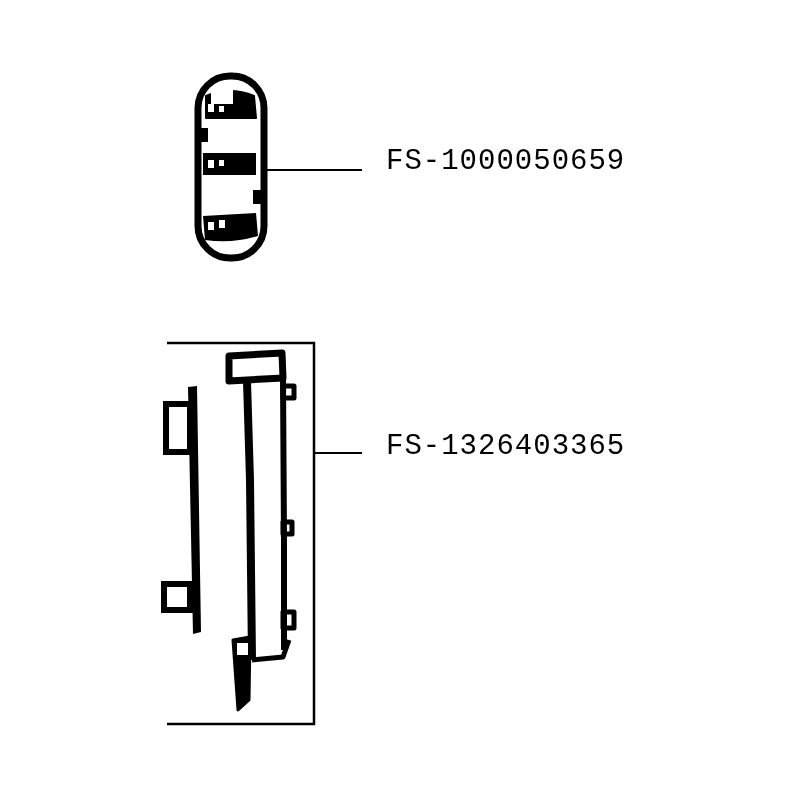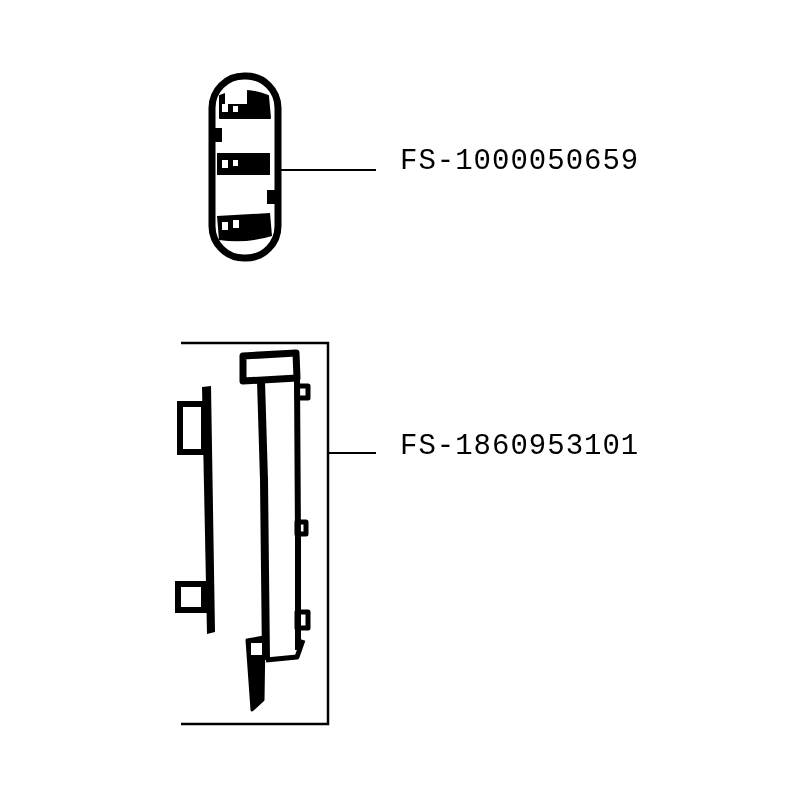--- a/index.html
+++ b/index.html
@@ -1,17 +1,17 @@
 <!DOCTYPE html>
 <html><head>
   <meta charset="utf-8">
   <style>
     html, body { margin: 0; padding: 0; background: #ffffff; }
     body { width: 800px; height: 800px; position: relative; overflow: hidden; }
-    .canvas { position: absolute; left: 0; top: 0; width: 680px; height: 800px; margin-left: 14px; }
+    .canvas { position: absolute; left: 0; top: 0; width: 680px; height: 800px; }
     .part-label {
       position: absolute;
       font-family: "Liberation Mono", "DejaVu Sans Mono", monospace;
       font-size: 29px;
       letter-spacing: 1px;
       color: #000000;
       white-space: nowrap;
       line-height: 1;
     }
   </style>
@@ -65,14 +65,14 @@
       <rect x="283" y="386" width="11" height="12" stroke-width="5"></rect>
       <rect x="283" y="522" width="9" height="12" stroke-width="5"></rect>
       <rect x="283" y="612" width="11" height="16" stroke-width="5"></rect>
 
       <path d="M233 640 L250 637 L249 700 L238 710 Z" fill="#000" stroke-width="3"></path>
       <rect x="237" y="643" width="11" height="12" fill="#fff" stroke="none"></rect>
     </g>
   </svg>
 
   <div class="part-label" style="left:386px; top:147px;">FS-1000050659</div>
-  <div class="part-label" style="left:386px; top:432px;">FS-1860953101</div>
+  <div class="part-label" style="left:386px; top:432px;">FS-1326403365</div>
 </div>
 
 </body></html>

